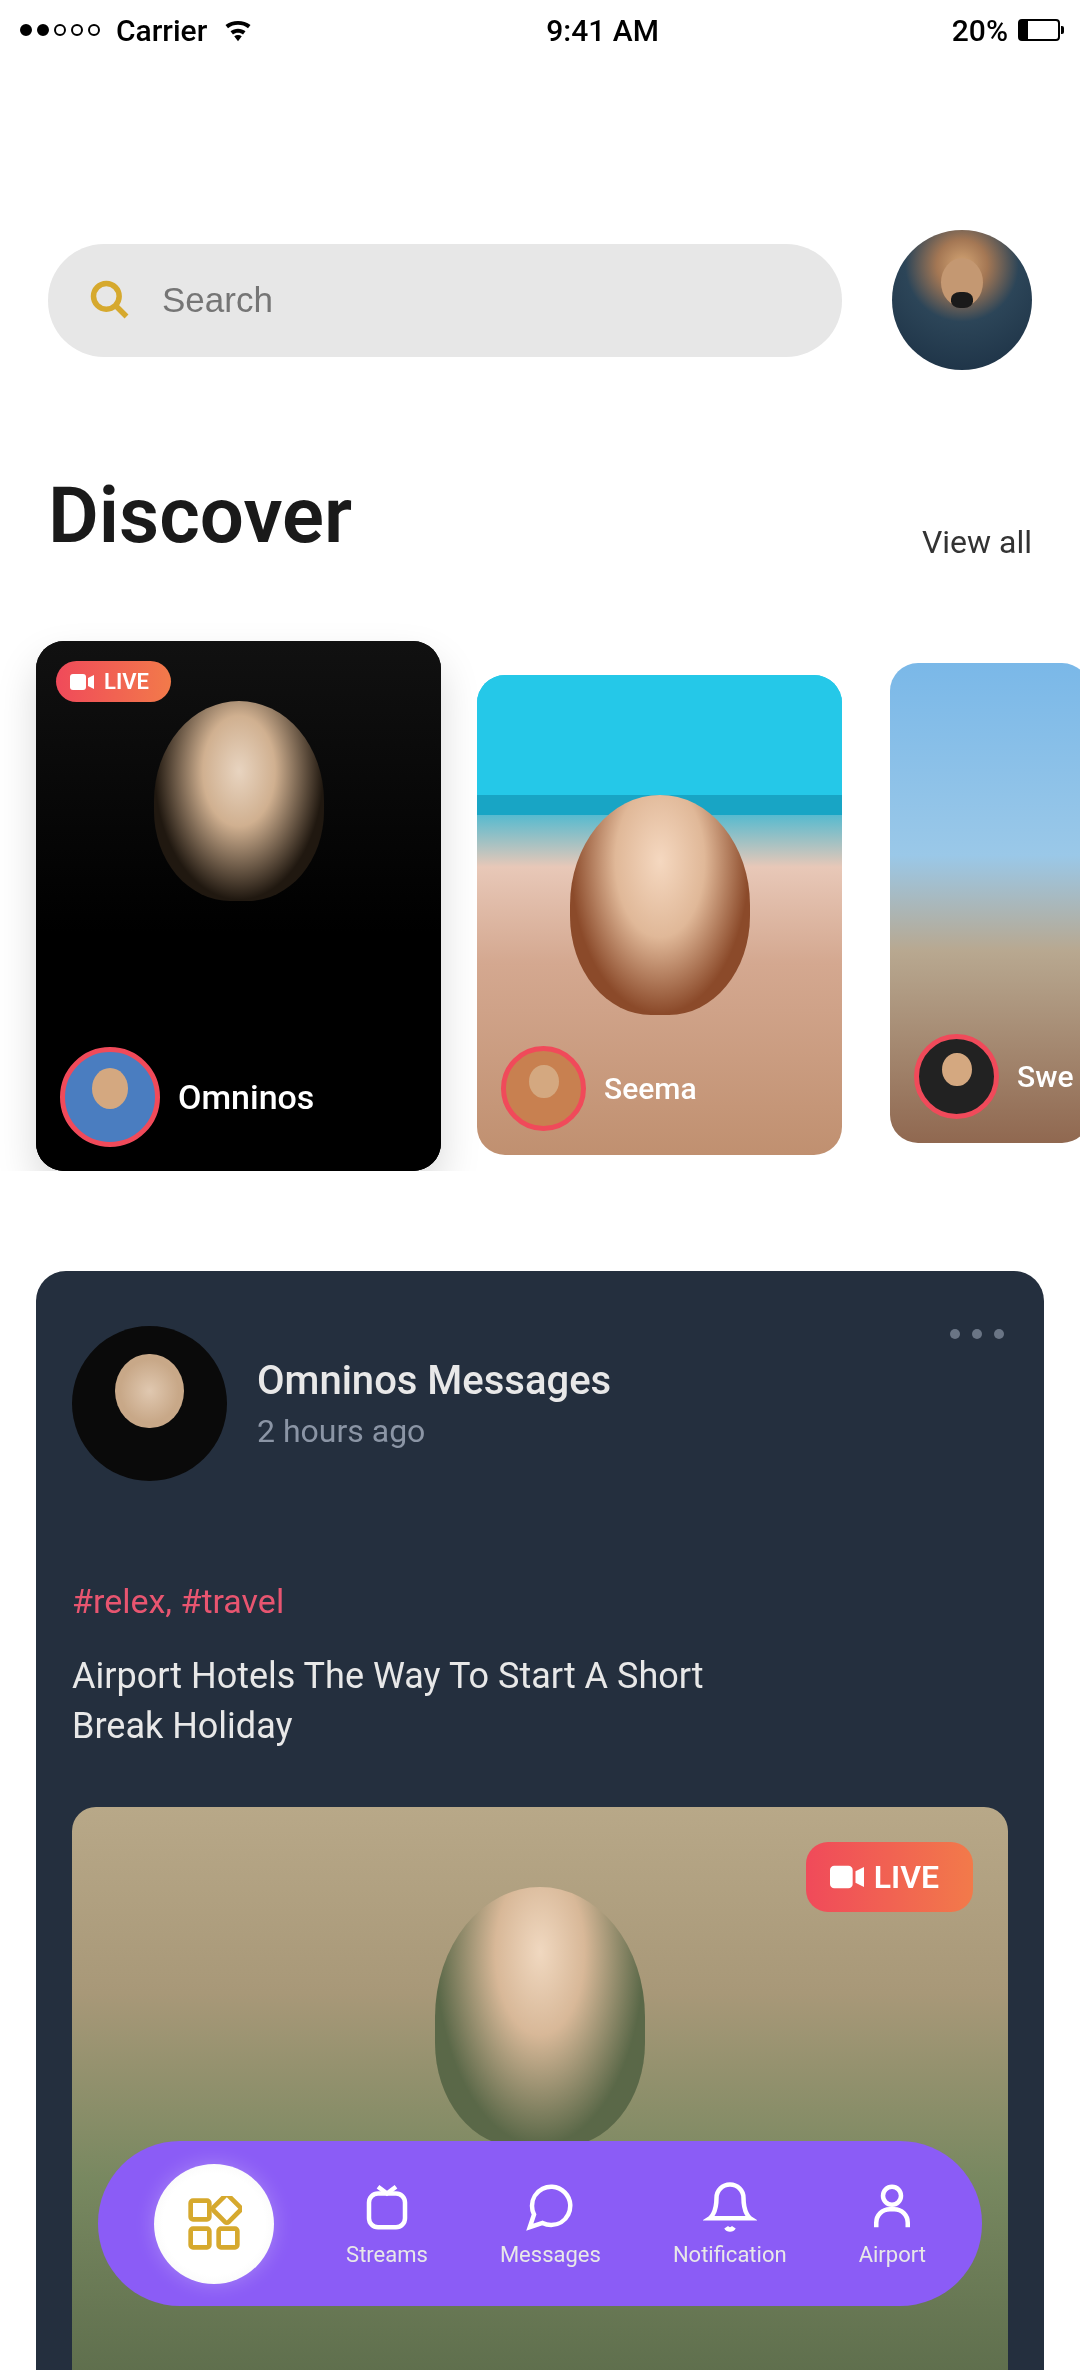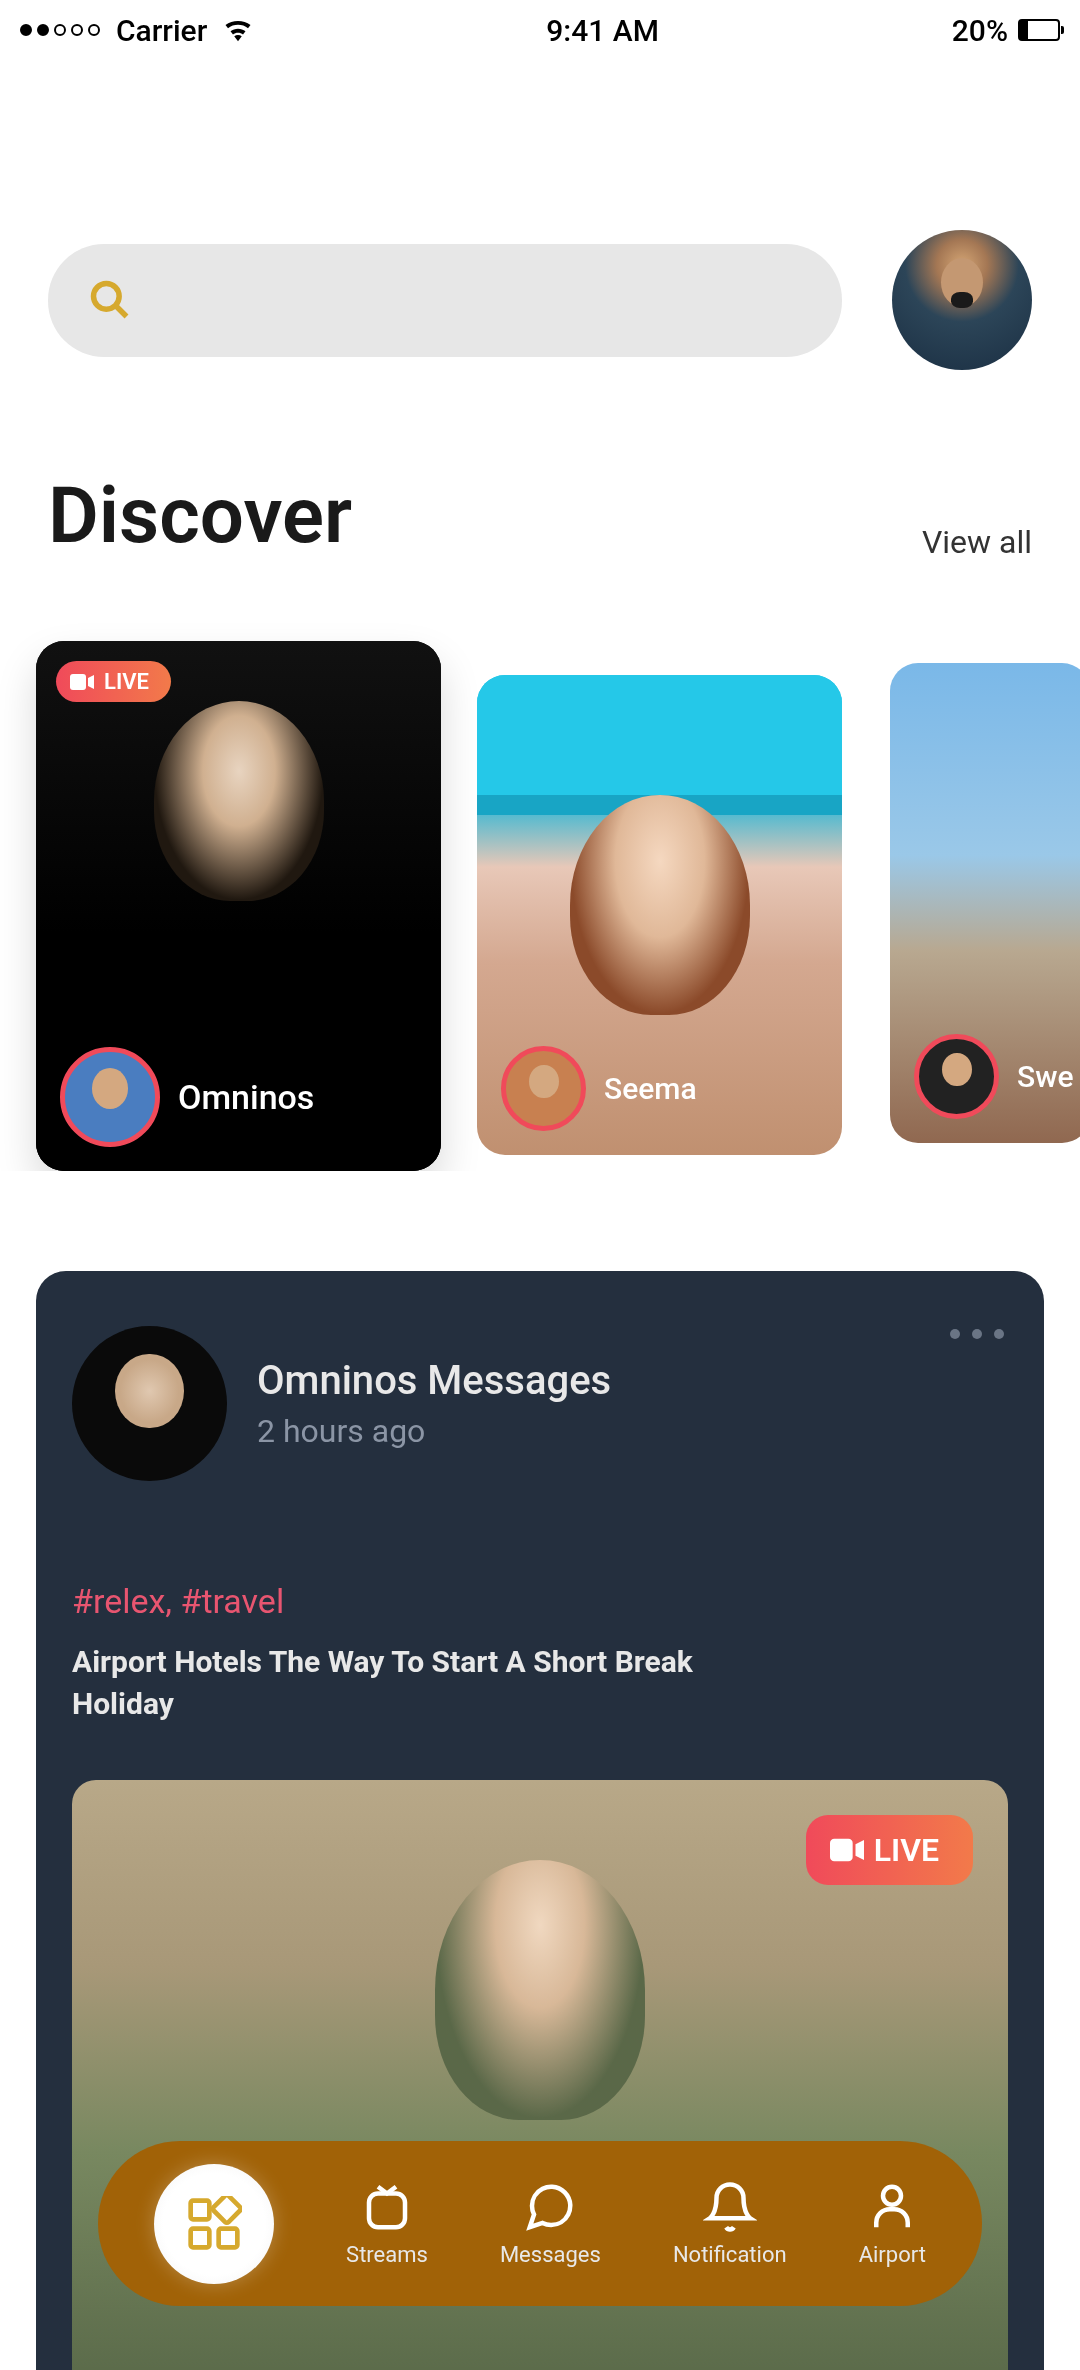--- a/index.html
+++ b/index.html
@@ -168,21 +168,21 @@
   background: #0a0a0a;
   position: relative;
   overflow: hidden;
 }
 .feed-avatar::before { content:''; position:absolute; top:18%; left:28%; width:44%; height:48%; background: radial-gradient(ellipse, #e0c8b0 0%, #c8a888 60%); border-radius:50%; }
 .feed-author { font-size: 40px; color: #e8e8e8; font-weight: 500; }
 .feed-time { font-size: 32px; color: #8b95a5; margin-top: 8px; }
 .feed-more { position: absolute; top: 58px; right: 40px; display: flex; gap: 12px; }
 .feed-more .d { width: 10px; height: 10px; background: #6a7585; border-radius: 50%; }
 .feed-tags { margin-top: 100px; font-size: 34px; color: #e85570; }
-.feed-title { margin-top: 20px; font-size: 30px; color: #e8e8e8; line-height: 1.4; max-width: 75%; font-weight: bold; }
+.feed-title { margin-top: 30px; font-size: 36px; color: #e8e8e8; line-height: 1.4; max-width: 75%; }
 .feed-image {
   margin-top: 55px;
   height: 620px;
   border-radius: 24px;
   background: linear-gradient(180deg, #b8a888 0%, #a89878 30%, #788860 60%, #586848 100%);
   position: relative;
   overflow: hidden;
 }
 .feed-image::before { content:''; position:absolute; top:80px; left:50%; transform:translateX(-50%); width:210px; height:260px; background: radial-gradient(ellipse at 50% 25%, #f0d8c0 0%, #d8b898 30%, #5a6848 70%); border-radius:50% 50% 40% 40%; }
 .feed-image .live-badge {
@@ -192,21 +192,21 @@
 }
 .feed-image .camera-icon { width: 34px; height: 24px; }
 
 
 .bottom-nav {
   position: absolute;
   bottom: 64px;
   left: 98px;
   right: 98px;
   height: 165px;
-  background: #a16207;
+  background: #8b5cf6;
   border-radius: 82px;
   display: flex;
   align-items: center;
   justify-content: space-around;
   padding: 0 20px;
 }
 .nav-home {
   width: 120px;
   height: 120px;
   border-radius: 50%;
@@ -260,20 +260,21 @@
       </div>
   </div>
 </div>
 
 <div class="search-area">
   <div class="search-bar">
     <svg class="search-icon" viewBox="0 0 24 24" fill="none" stroke="#d6a92e" stroke-width="3">
       <circle cx="10" cy="10" r="7"></circle>
         <line x1="21" y1="21" x2="15" y2="15"></line>
     </svg>
+    <input class="search-input" placeholder="Search" style="">
   </div>
   <div class="avatar-main"></div>
 </div>
 
 <div class="discover-header">
   <div class="discover-title">Discover</div>
   <div class="view-all">View all</div>
 </div>
 
 <div class="discover-row">

